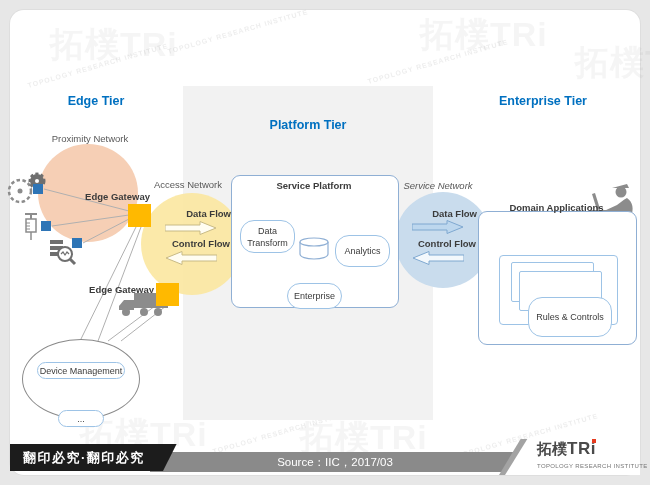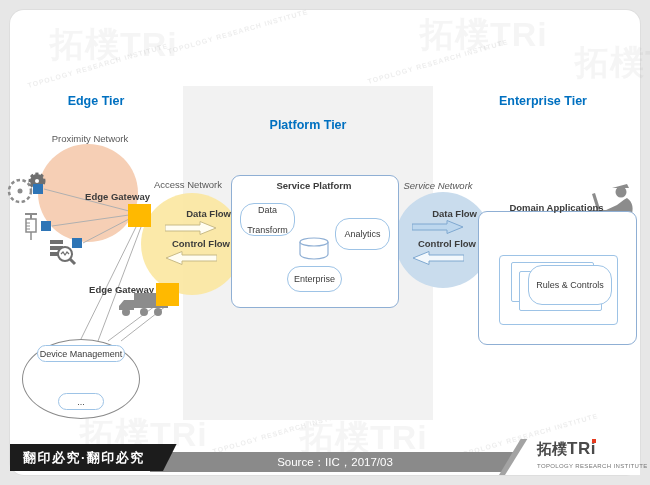--- a/index.html
+++ b/index.html
@@ -22,21 +22,21 @@
   .glabel{position:absolute;font-size:9.5px;color:#595959;text-align:center;z-index:6;}
   .flabel{position:absolute;font-size:9.5px;font-weight:bold;color:#3b3b3b;text-align:right;z-index:6;}
   #lines{position:absolute;left:0;top:0;z-index:5;pointer-events:none;}
   .gw{position:absolute;width:23px;height:23px;background:#FFB900;z-index:7;}
   .dsq{position:absolute;width:10px;height:10px;background:#2E75B6;z-index:7;}
   .icon{position:absolute;z-index:6;}
   .arrow{position:absolute;z-index:6;}
   .bigbox{position:absolute;background:#fff;border:1.3px solid #8FAFD4;border-radius:9px;z-index:6;}
   .bigbox-label{position:absolute;font-size:9.5px;font-weight:bold;color:#3b3b3b;text-align:center;z-index:7;}
   .pbox{position:absolute;background:#fff;border:1px solid #9DC3E6;border-radius:14px;color:#3b3b3b;
-        font-size:9px;display:flex;align-items:center;justify-content:center;text-align:center;z-index:7;line-height:20px;}
+        font-size:9px;display:flex;align-items:center;justify-content:center;text-align:center;z-index:7;line-height:12px;margin-top:17px;}
   .stack{position:absolute;background:#fff;border:1px solid #9DC3E6;border-radius:4px;z-index:7;}
   .ellipse{position:absolute;left:22px;top:339px;width:116px;height:78px;background:#fff;border:1px solid #8a8a8a;border-radius:50%;z-index:6;}
   .f-black{position:absolute;left:10px;top:444px;width:170px;height:27px;background:#1c1c1c;z-index:10;
            clip-path:polygon(0 0,98% 0,90% 100%,0 100%);display:flex;align-items:center;box-sizing:border-box;
            padding-left:13px;color:#fff;font-size:13px;font-weight:bold;letter-spacing:1.5px;}
   .f-gray{position:absolute;left:150px;top:452px;width:370px;height:20px;background:#8a8a8a;z-index:9;
           clip-path:polygon(0 0,100% 0,96.5% 100%,0 100%);color:#fff;font-size:11.5px;text-align:center;line-height:20px;}
   .f-stripe{position:absolute;left:499px;top:439px;width:36px;height:36px;background:#a3a3a3;z-index:10;
             clip-path:polygon(60% 0,100% 0,40% 100%,0 100%);}
   .f-panel{position:absolute;left:505px;top:438px;width:135px;height:37px;background:#fff;z-index:11;
@@ -183,21 +183,21 @@
       <path d="M43,16 c6,4 7,11 4,19 l-27,0 l0,-6 l13,-6 c4,-3 6,-5 10,-7 z" fill="#8c8c8c"></path>
       <path d="M8,12 l5,16 l3,-1 l-5,-16 z" fill="#8c8c8c"></path>
       <path d="M6,28 l22,0 l3,5 l-28,0 z" fill="#8c8c8c"></path>
     </svg>
   </span>
   <div class="bigbox" style="left:478px;top:211px;width:157px;height:132px;"></div>
   <div class="bigbox-label" style="left:478px;top:202px;width:157px;">Domain Applications</div>
   <div class="stack" style="left:499px;top:255px;width:117px;height:68px;"></div>
   <div class="stack" style="left:511px;top:262px;width:81px;height:38px;border-radius:2px;"></div>
   <div class="stack" style="left:519px;top:271px;width:81px;height:38px;border-radius:2px;"></div>
-  <div class="pbox" style="left:528px;top:265px;width:82px;height:38px;z-index:8;">Rules &amp; Controls</div>
+  <div class="pbox" style="left:528px;top:280px;width:82px;height:38px;z-index:8;">Rules &amp; Controls</div>
 
   <div class="ellipse"></div>
   <div class="pbox" style="left:37px;top:345px;width:86px;height:15px;">Device Management</div>
   <div class="pbox" style="left:58px;top:393px;width:44px;height:15px;">...</div>
 
   <div class="f-gray">
     <span>Source：IIC，2017/03</span>
   </div>
   <div class="f-black">
     <span>翻印必究·翻印必究</span>

